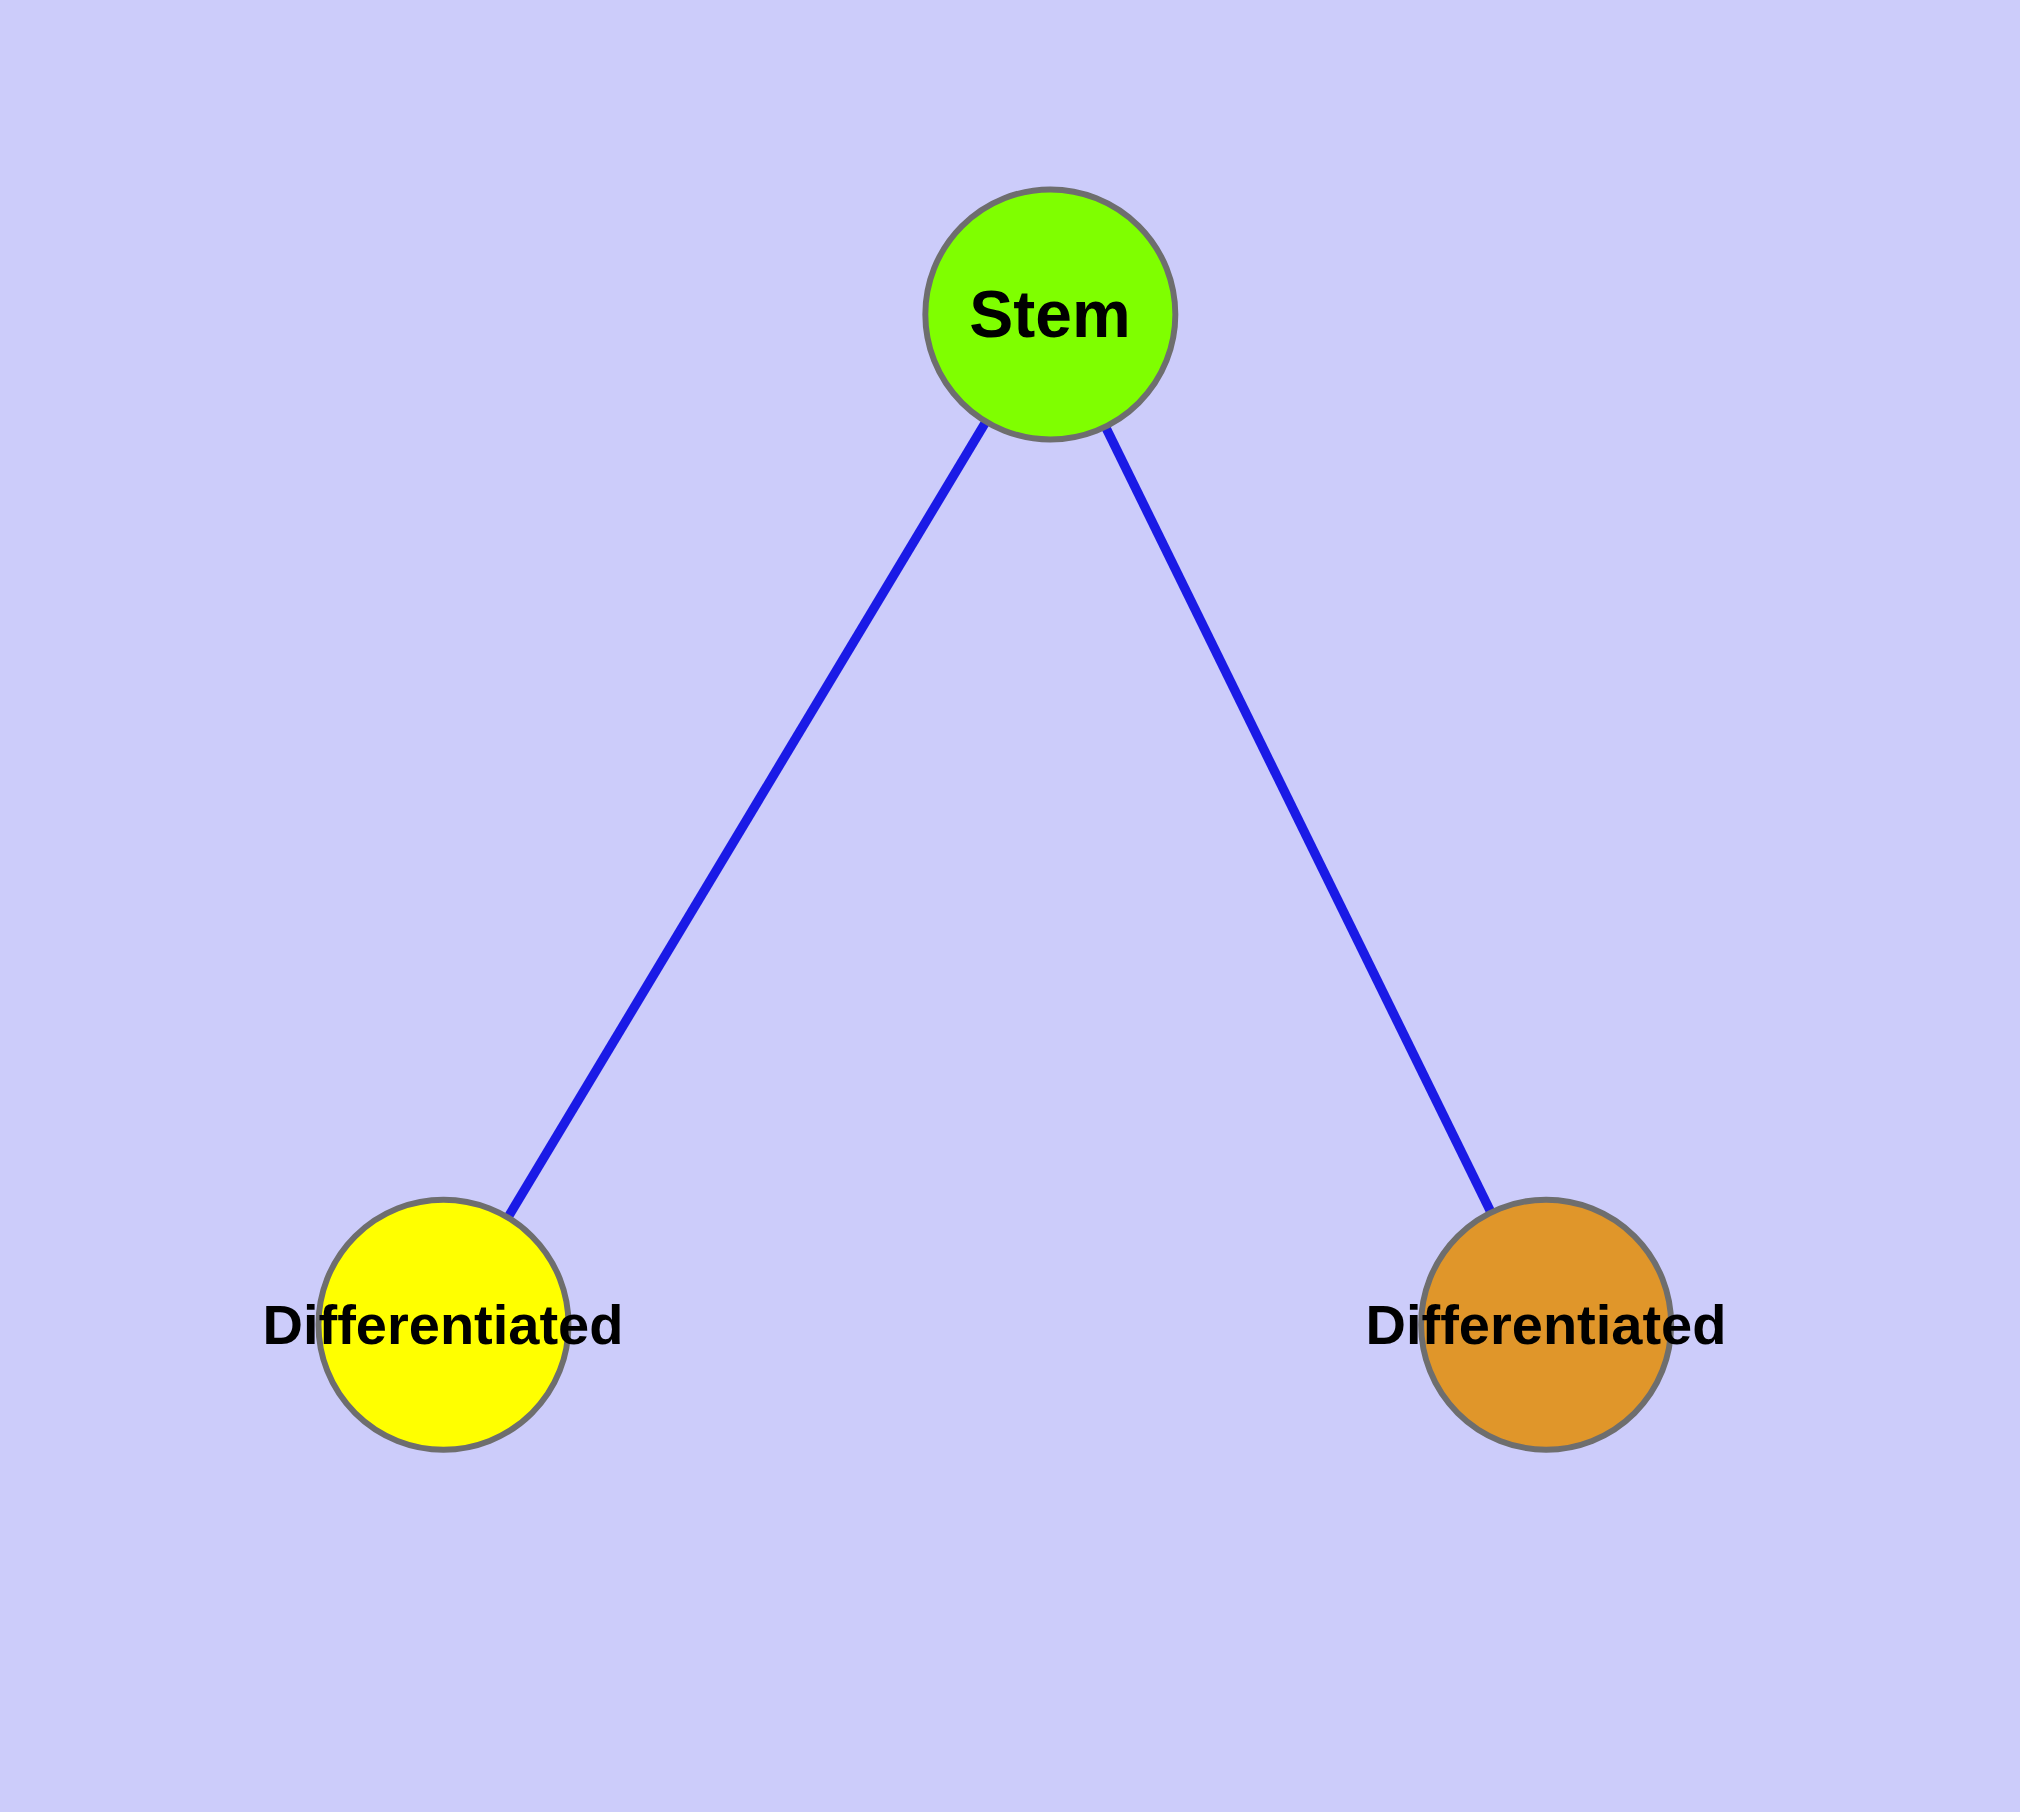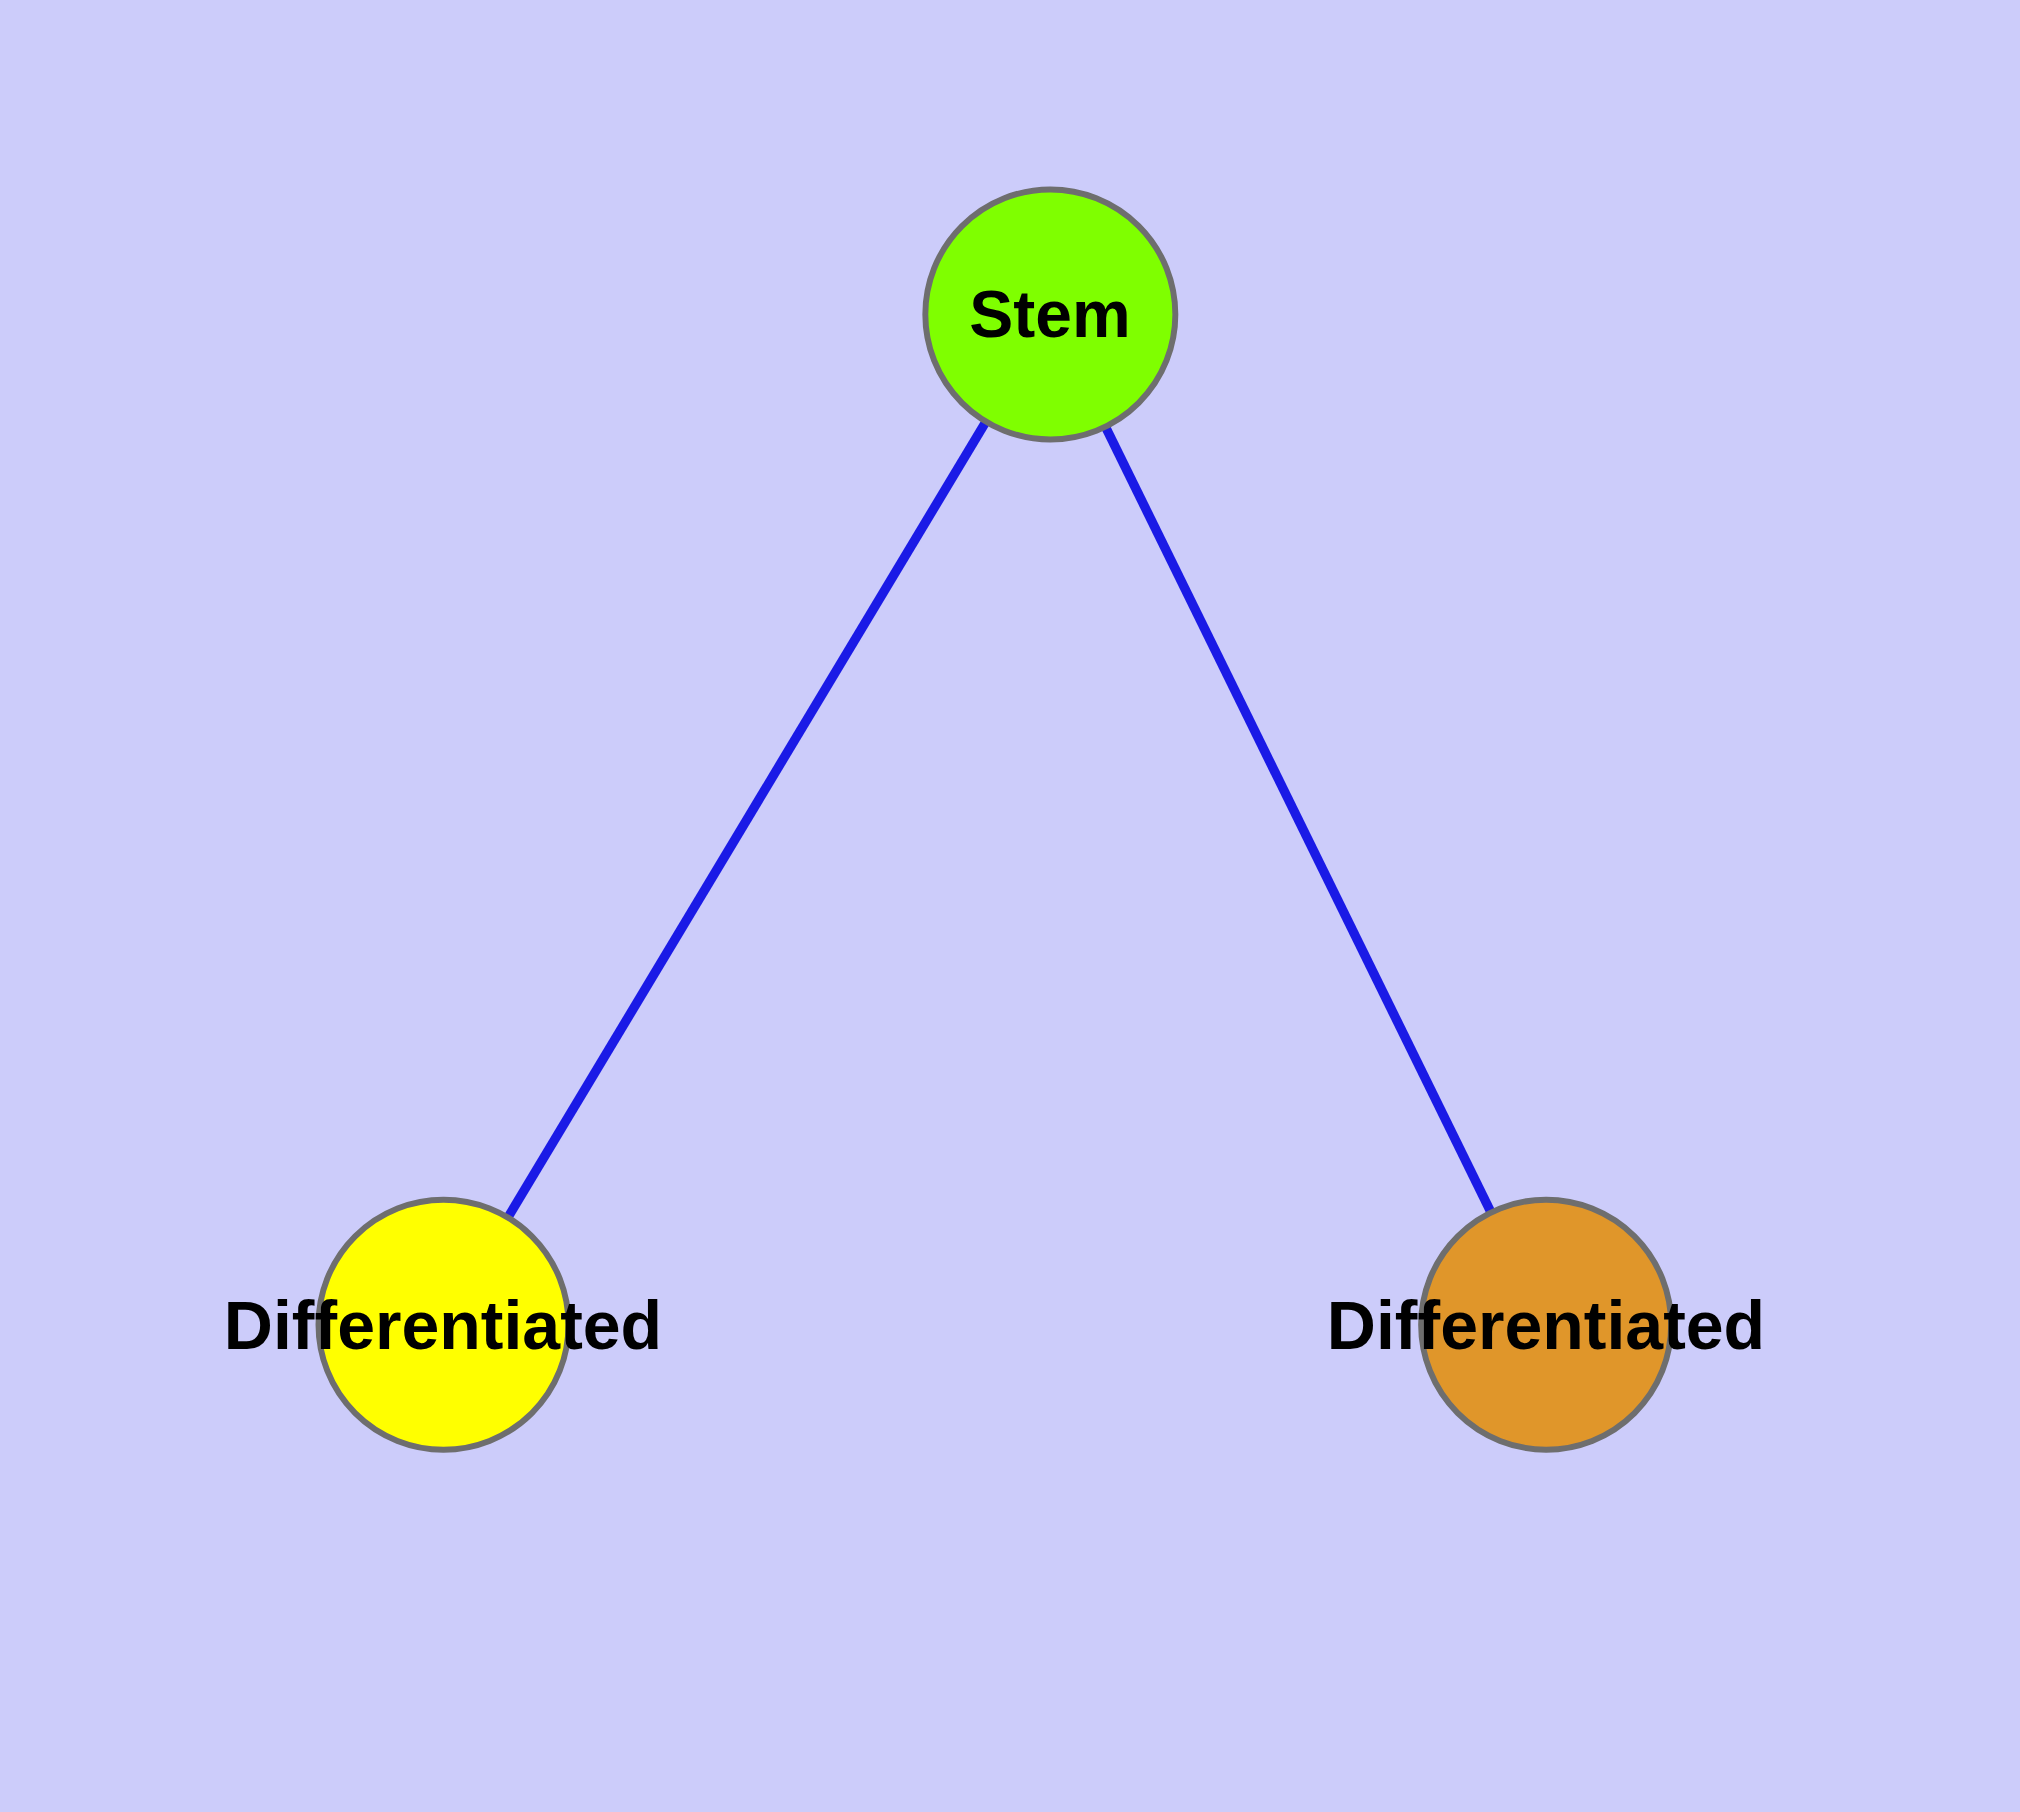--- a/index.html
+++ b/index.html
@@ -35,21 +35,21 @@
     color: #000000;
     white-space: nowrap;
     line-height: 1.04;
     pointer-events: none;
     transform: translate(-50%, -50%);
   }
   .node-label.single {
     font-size: 66px;
   }
   .node-label.double {
-    font-size: 68px;
+    font-size: 56px;
   }
 </style>
 </head>
 <body style="background: rgb(204, 204, 250);">
 
 <div id="canvas" style="background: rgb(204, 204, 250);">
 
   <svg id="graph-svg" viewBox="0 0 2384 2138">
     <g>
       <line x1="1239" y1="371" x2="523" y2="1563" stroke="#1a1ae6" stroke-width="11" stroke-linecap="butt"></line>

